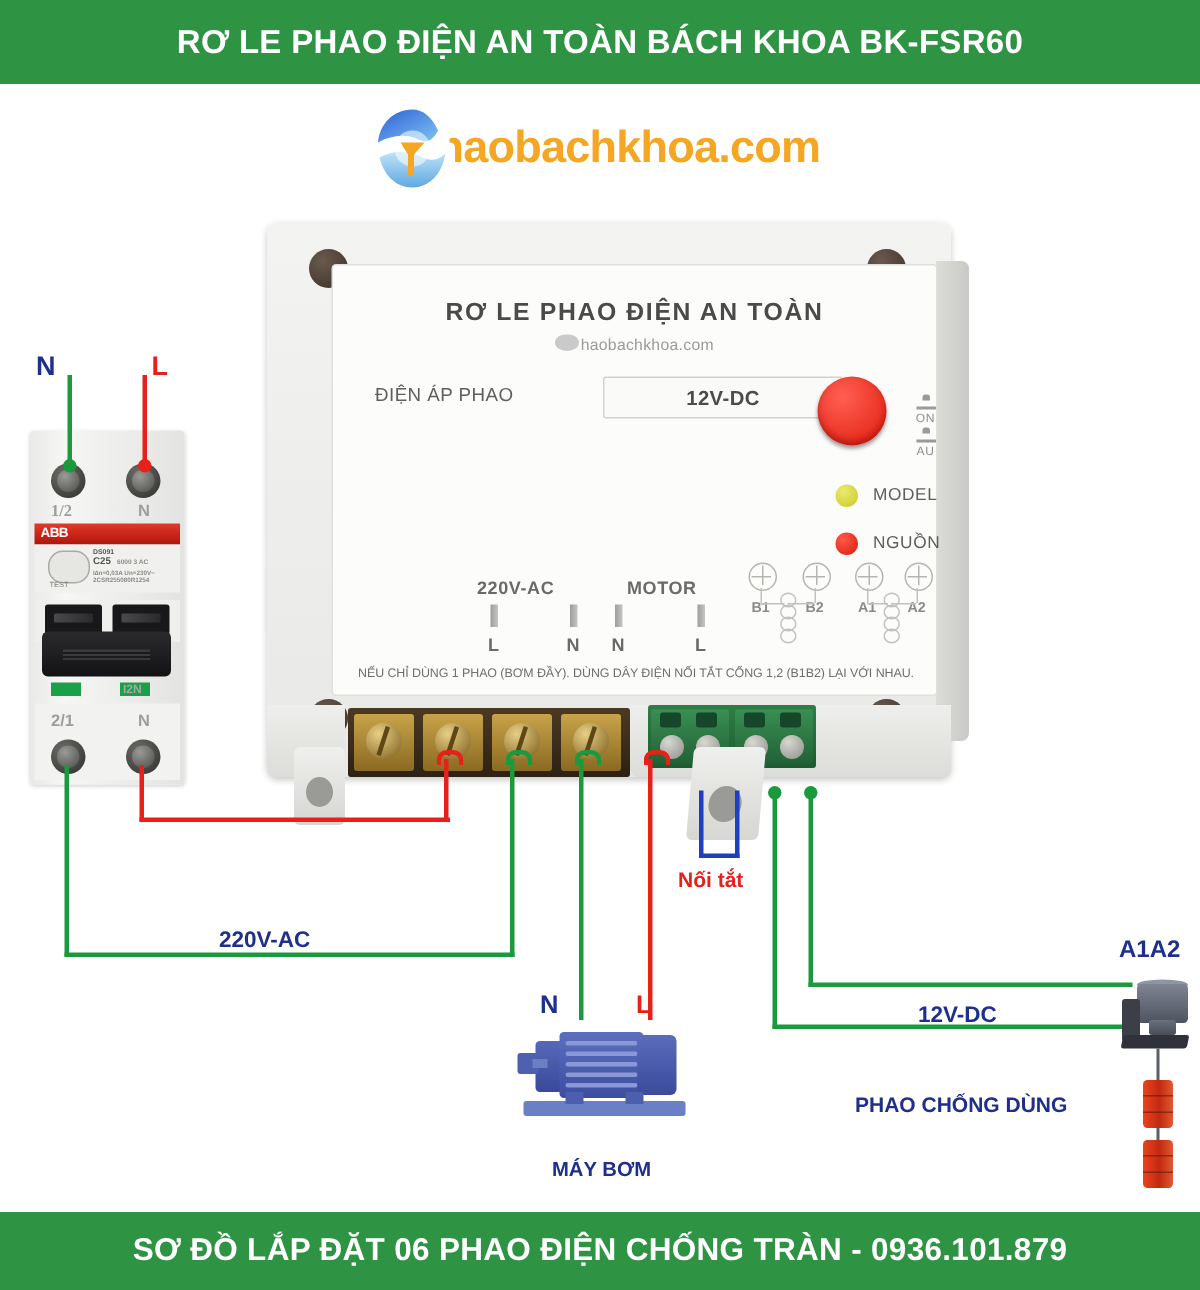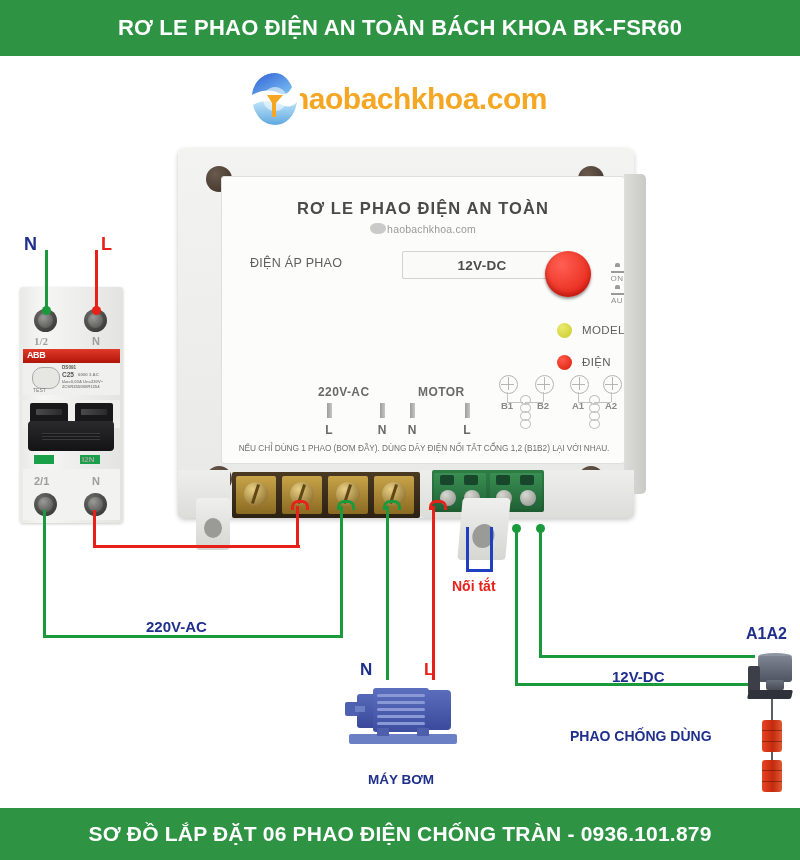--- a/index.html
+++ b/index.html
@@ -316,21 +316,21 @@
     <div class="sw-mark" id="sw-on">
       <span class="sw-glyph"></span><span>ON</span>
     </div>
     <div class="sw-mark" id="sw-au">
       <span class="sw-glyph"></span><span>AU</span>
     </div>
 
     <div class="led" id="led-phao"></div>
     <div class="led-label" id="lbl-phao">MODEL</div>
     <div class="led" id="led-nguon"></div>
-    <div class="led-label" id="lbl-nguon">ĐIỆN</div>
+    <div class="led-label" id="lbl-nguon">NGUỒN</div>
 
     <div class="grp-label" id="grp-ac">220V-AC</div>
     <div class="grp-label" id="grp-motor">MOTOR</div>
 
     <div class="pin" style="left:105px;"></div>
     <div class="pin-lab" style="left:100px;">L</div>
     <div class="pin" style="left:158px;"></div>
     <div class="pin-lab" style="left:153px;">N</div>
     <div class="pin" style="left:188px;"></div>
     <div class="pin-lab" style="left:183px;">N</div>

